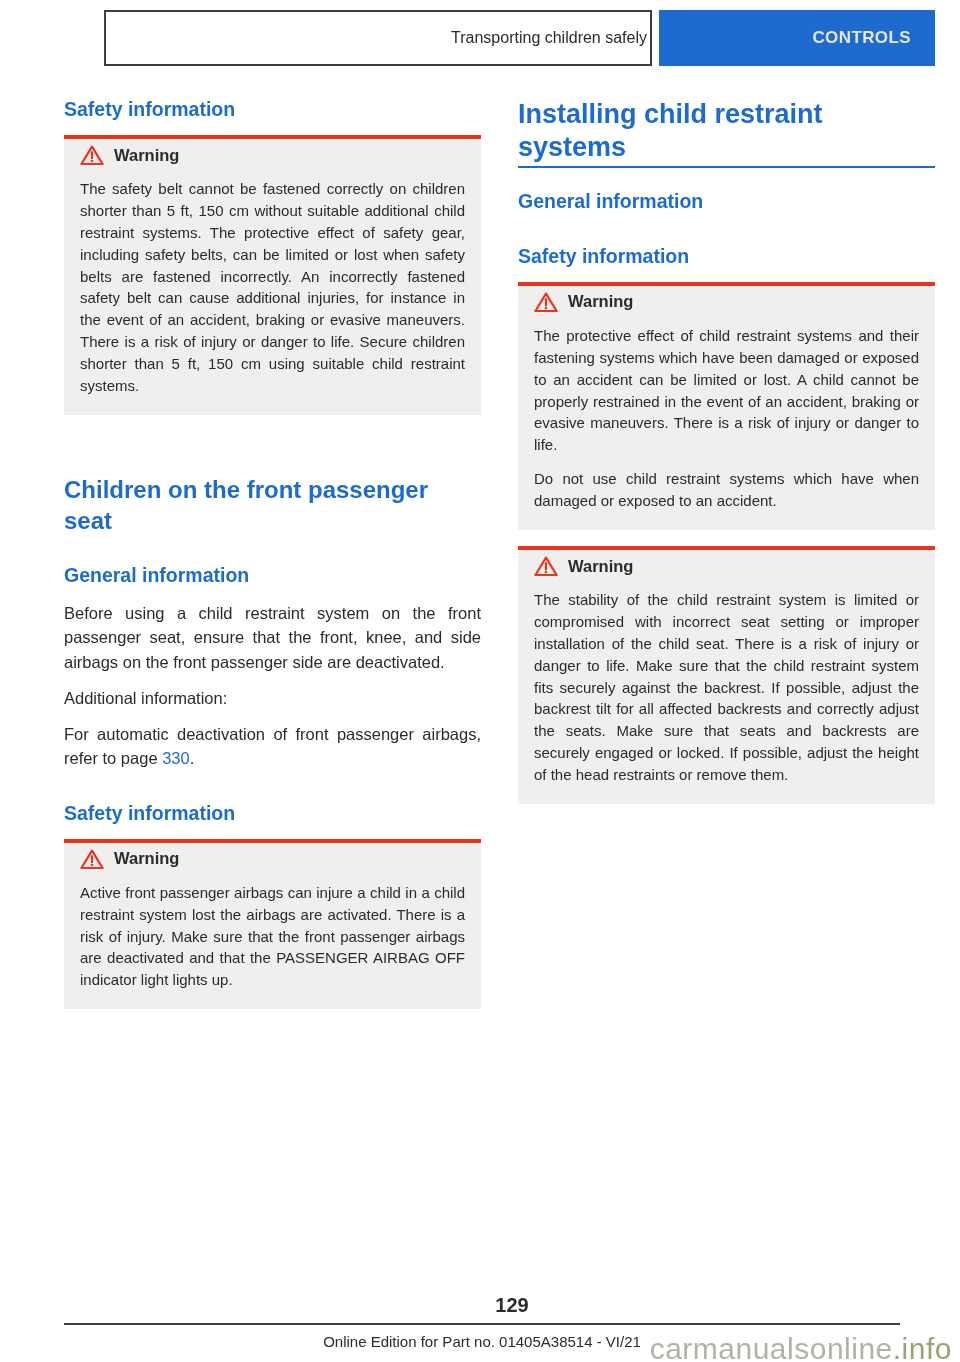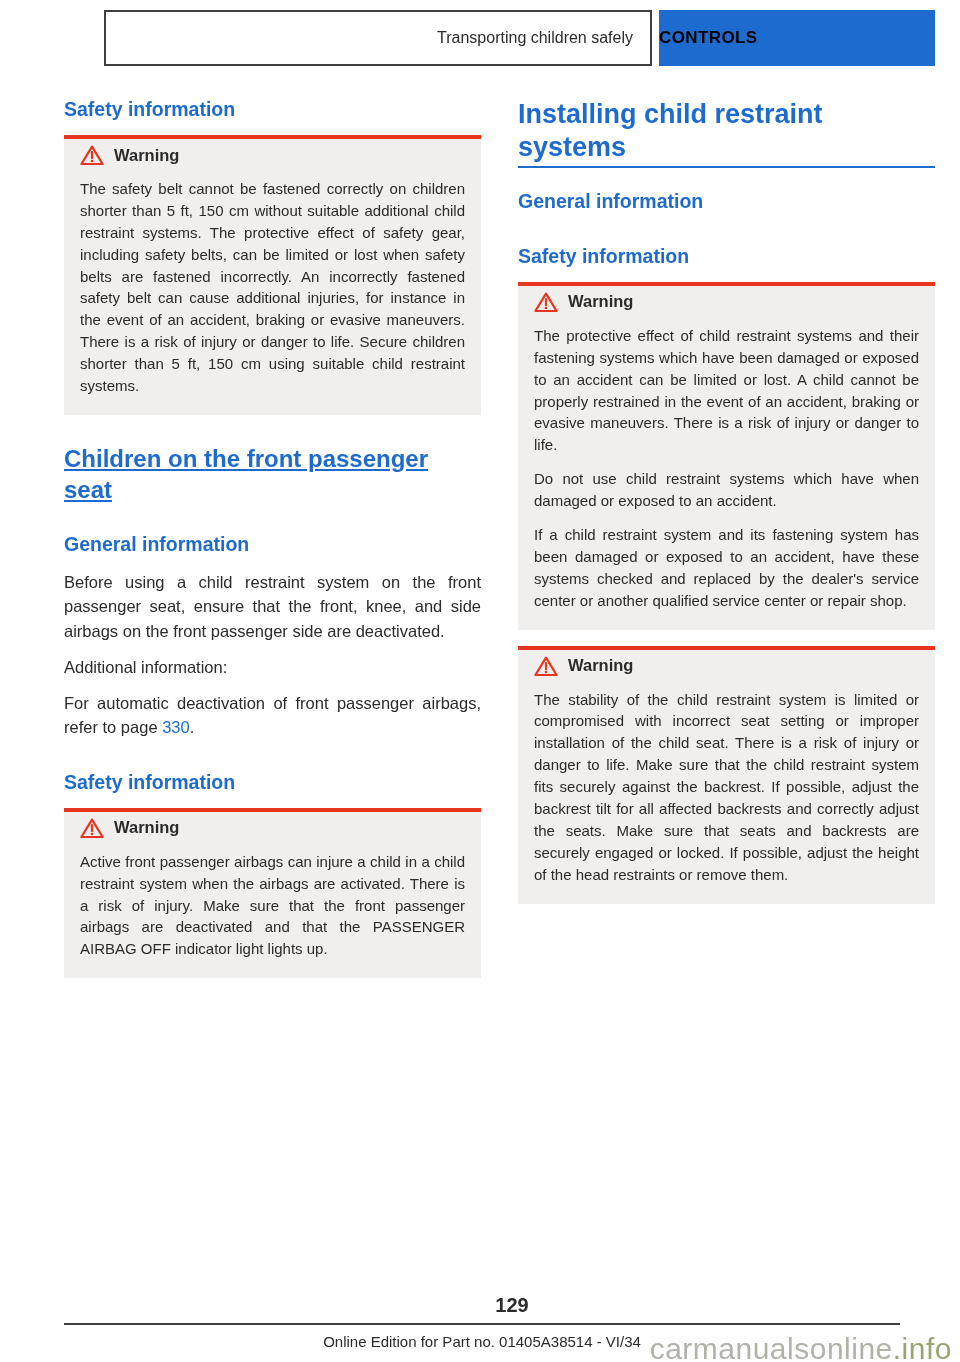--- a/index.html
+++ b/index.html
@@ -7,44 +7,44 @@
     width:960px;height:1362px;background:#ffffff;position:relative;overflow:hidden;
     font-family:"Liberation Sans","DejaVu Sans",sans-serif;color:#2b2b2b;
   }
   .page{position:absolute;inset:0;padding:10px 25px 0 64px;box-sizing:border-box;}
 
   
   .page-header{display:flex;align-items:stretch;height:56px;gap:7px;}
   .header-title-box{
     flex:1;border:2px solid #3f3f3f;box-sizing:border-box;
     display:flex;align-items:center;justify-content:flex-end;
-    padding-right:17px;font-size:16px;margin-left:40px;
+    padding-right:3px;font-size:16px;margin-left:40px;
   }
   .header-tab{
-    width:276px;background:#1e6bd0;color:#000000;font-weight:bold;
-    display:flex;align-items:center;justify-content:flex-start;
+    width:276px;background:#1e6bd0;color:#e5e5e5;font-weight:bold;
+    display:flex;align-items:center;justify-content:flex-end;
     padding-right:24px;box-sizing:border-box;font-size:17px;letter-spacing:.4px;
   }
 
   
   .columns{display:grid;grid-template-columns:1fr 1fr;column-gap:37px;margin-top:32px;}
   .col{min-width:0;}
 
   
   .h-chapter{
     color:#1e6bd0;font-size:27px;font-weight:bold;line-height:1.22;
     margin:0 0 22px;padding-bottom:2px;border-bottom:2px solid #1e6bd0;
   }
   .h-section{color:#1e6bd0;font-size:24px;font-weight:bold;line-height:1.28;margin:0 0 16px;}
   .h-sub{color:#1e6bd0;font-size:19.5px;font-weight:bold;margin:0 0 14px;}
   p.body{font-size:16.5px;line-height:1.46;text-align:justify;margin:0 0 12px;}
   .mt-16{margin-top:16px;}
   .mt-28{margin-top:28px;}
   .mt-32{margin-top:32px;}
-  .mt-40{margin-top:29px;text-decoration:underline;}
+  .mt-40{margin-top:60px;}
   .page-link{color:#1e6bd0;cursor:pointer;text-decoration:none;}
 
   
   .warning{
     background:#f1efed;border-top:4px solid #e8351f;
     padding:3px 16px 18px;box-sizing:border-box;
   }
   .w-head{display:flex;align-items:center;gap:10px;margin:2px 0 12px;}
   .w-title{font-weight:bold;font-size:16.5px;}
   .warning p{font-size:15px;line-height:1.46;text-align:justify;margin:0 0 12px;}
@@ -112,21 +112,21 @@
         <div class="w-head">
           <span class="icon-wrap">
             <svg viewBox="0 0 24 22" width="24" height="22" aria-hidden="true">
               <path d="M12 2.6 L22.6 20 L1.4 20 Z" fill="none" stroke="#e8351f" stroke-width="2.2" stroke-linejoin="round"></path>
               <line x1="12" y1="8.2" x2="12" y2="14.2" stroke="#e8351f" stroke-width="2.2" stroke-linecap="round"></line>
               <circle cx="12" cy="17" r="1.35" fill="#e8351f"></circle>
             </svg>
           </span>
           <span class="w-title">Warning</span>
         </div>
-        <p>Active front passenger airbags can injure a child in a child restraint system when the airbags are activated. There is a risk of injury. Make sure that the front passenger airbags are deactivated and that the PASSENGER AIRBAG OFF indicator light lights up.</p>
+        <p>Active front passenger airbags can injure a child in a child restraint system lost the airbags are activated. There is a risk of injury. Make sure that the front passenger airbags are deactivated and that the PASSENGER AIRBAG OFF indicator light lights up.</p>
       </aside>
 
     </section>
 
     <section class="col">
 
       <h1 class="h-chapter">Installing child restraint systems</h1>
 
       <h3 class="h-sub">General information</h3>
 
@@ -139,21 +139,20 @@
             <svg viewBox="0 0 24 22" width="24" height="22" aria-hidden="true">
               <path d="M12 2.6 L22.6 20 L1.4 20 Z" fill="none" stroke="#e8351f" stroke-width="2.2" stroke-linejoin="round"></path>
               <line x1="12" y1="8.2" x2="12" y2="14.2" stroke="#e8351f" stroke-width="2.2" stroke-linecap="round"></line>
               <circle cx="12" cy="17" r="1.35" fill="#e8351f"></circle>
             </svg>
           </span>
           <span class="w-title">Warning</span>
         </div>
         <p>The protective effect of child restraint systems and their fastening systems which have been damaged or exposed to an accident can be limited or lost. A child cannot be properly restrained in the event of an accident, braking or evasive maneuvers. There is a risk of injury or danger to life.</p>
         <p>Do not use child restraint systems which have when damaged or exposed to an accident.</p>
-        <p>If a child restraint system and its fastening system has been damaged or exposed to an accident, have these systems checked and replaced by the dealer's service center or another qualified service center or repair shop.</p>
       </aside>
 
       <aside class="warning mt-16">
         <div class="w-head">
           <span class="icon-wrap">
             <svg viewBox="0 0 24 22" width="24" height="22" aria-hidden="true">
               <path d="M12 2.6 L22.6 20 L1.4 20 Z" fill="none" stroke="#e8351f" stroke-width="2.2" stroke-linejoin="round"></path>
               <line x1="12" y1="8.2" x2="12" y2="14.2" stroke="#e8351f" stroke-width="2.2" stroke-linecap="round"></line>
               <circle cx="12" cy="17" r="1.35" fill="#e8351f"></circle>
             </svg>
@@ -162,17 +161,17 @@
         </div>
         <p>The stability of the child restraint system is limited or compromised with incorrect seat setting or improper installation of the child seat. There is a risk of injury or danger to life. Make sure that the child restraint system fits securely against the backrest. If possible, adjust the backrest tilt for all affected backrests and correctly adjust the seats. Make sure that seats and backrests are securely engaged or locked. If possible, adjust the height of the head restraints or remove them.</p>
       </aside>
 
     </section>
   </main>
 
   <footer class="footer">
     <div class="page-num">129</div>
     <div class="footer-rule"></div>
-    <div class="edition">Online Edition for Part no. 01405A38514 - VI/34</div>
+    <div class="edition">Online Edition for Part no. 01405A38514 - VI/21</div>
     <div class="watermark"><span>carmanualsonline</span><span class="tld">.info</span></div>
   </footer>
 
 </div>
 
 </body></html>

